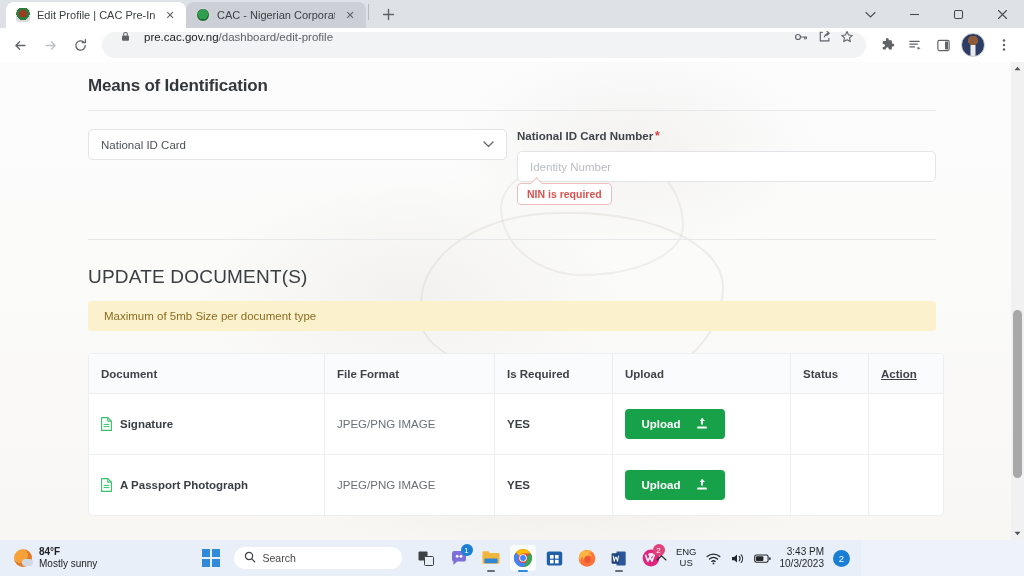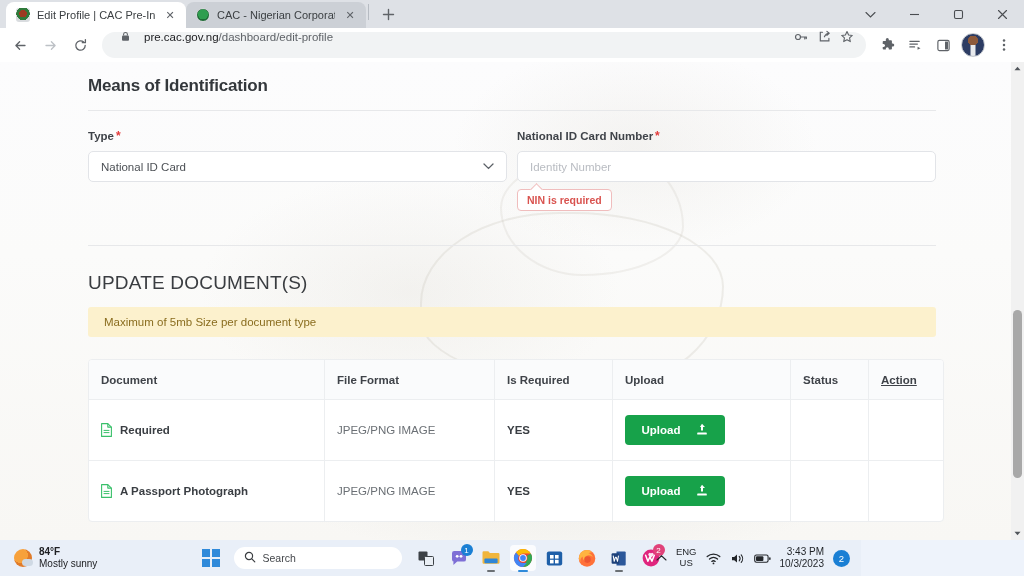--- a/index.html
+++ b/index.html
@@ -83,21 +83,21 @@
   .field.right { margin-left: 10px; }
   .flabel { font-size: 11.5px; font-weight: 700; color: #3f4349; margin-bottom: 8px; }
   .req { color: #e23b3b; font-size: 12px; margin-left: 2px; }
   .control {
     height: 31px; border: 1px solid #e2e4e8; border-radius: 5px; background: #fff;
     display: flex; align-items: center; padding: 0 12px; font-size: 11.5px; color: #4d5156;
   }
   .control.placeholder { color: #b9bcc2; }
   .control .caret { margin-left: auto; color: #5b6066; font-size: 9px; }
   .errbox {
-    display: inline-block; margin-top: 7px; position: relative;
+    display: inline-block; margin-top: 1px; position: relative;
     border: 1px solid #f0bdbd; border-radius: 4px; background: #fff;
     padding: 4px 9px; font-size: 10.5px; font-weight: 700; color: #d9534f;
   }
   .errbox::before { content:''; position:absolute; top:-5px; left:14px; width:8px; height:8px; background:#fff; border-left:1px solid #f0bdbd; border-top:1px solid #f0bdbd; transform:rotate(45deg); }
 
   .divider2 { height: 1px; background: #e7e8ea; margin-top: 34px; }
 
   .doc-title { font-size: 19px; font-weight: 400; color: #3a3d41; letter-spacing: 0.2px; margin-top: 26px; }
   .alert {
     margin-top: 13px; background: #fcf1cd; border-radius: 3px;
@@ -288,23 +288,20 @@
   <div class="viewport">
     <div class="page-bg"></div>
 
     <div class="content">
 
       <div class="sec-title">Means of Identification</div>
       <div class="sec-rule"></div>
 
       <div class="form-row">
         <div class="field">
-          <div class="flabel">
-            <span>Type</span><span class="req">*</span>
-          </div>
           <div class="control">
             <span>National ID Card</span>
             <span class="caret">
               <svg width="11" height="7" viewBox="0 0 11 7">
                   <path d="M1 1l4.5 4.4L10 1" stroke="#5b6066" stroke-width="1.3" fill="none" stroke-linecap="round"></path>
                 </svg>
             </span>
           </div>
         </div>
 
@@ -339,21 +336,21 @@
 
           <div class="tr">
             <div class="td c1 doc-cell">
               <span class="file-ico">
                 <svg width="11" height="14" viewBox="0 0 11 14">
                     <path d="M0.6 0.6h6.2l3.6 3.5v9.3H0.6z" fill="#fff" stroke="#39c06a" stroke-width="1.1" stroke-linejoin="round"></path>
                     <path d="M6.8 0.6v3.5h3.6" fill="none" stroke="#39c06a" stroke-width="1.1" stroke-linejoin="round"></path>
                     <path d="M2.6 7.4h5.8M2.6 9.6h5.8" stroke="#39c06a" stroke-width="1"></path>
                   </svg>
               </span>
-              <span>Required</span>
+              <span>Signature</span>
             </div>
             <div class="td c2">JPEG/PNG IMAGE</div>
             <div class="td c3 yes">YES</div>
             <div class="td c4">
               <button class="btn-upload">
                 <span>Upload</span>
                 <span>
                   <svg width="12" height="13" viewBox="0 0 12 13">
                       <path d="M6 0.8l3 3.2H3.9z" fill="#fff"></path>
                       <rect x="5" y="3.3" width="2" height="4.2" fill="#fff"></rect>

